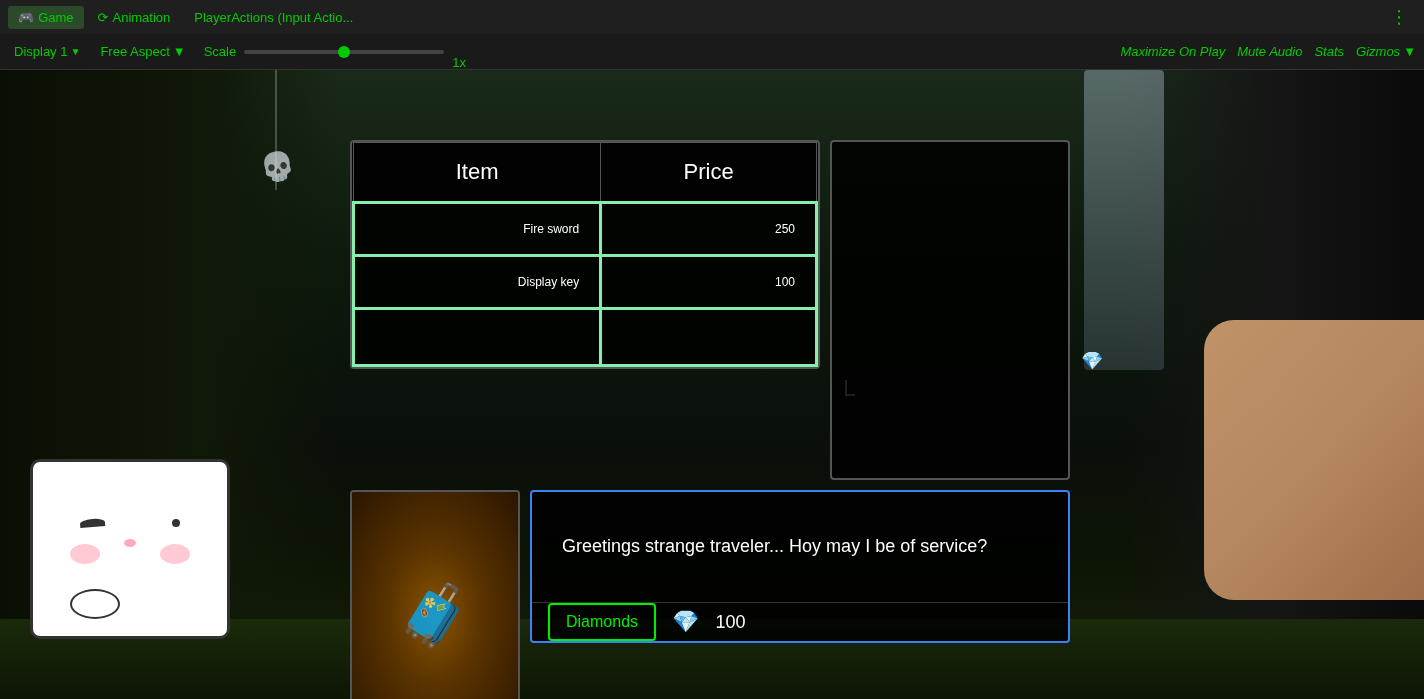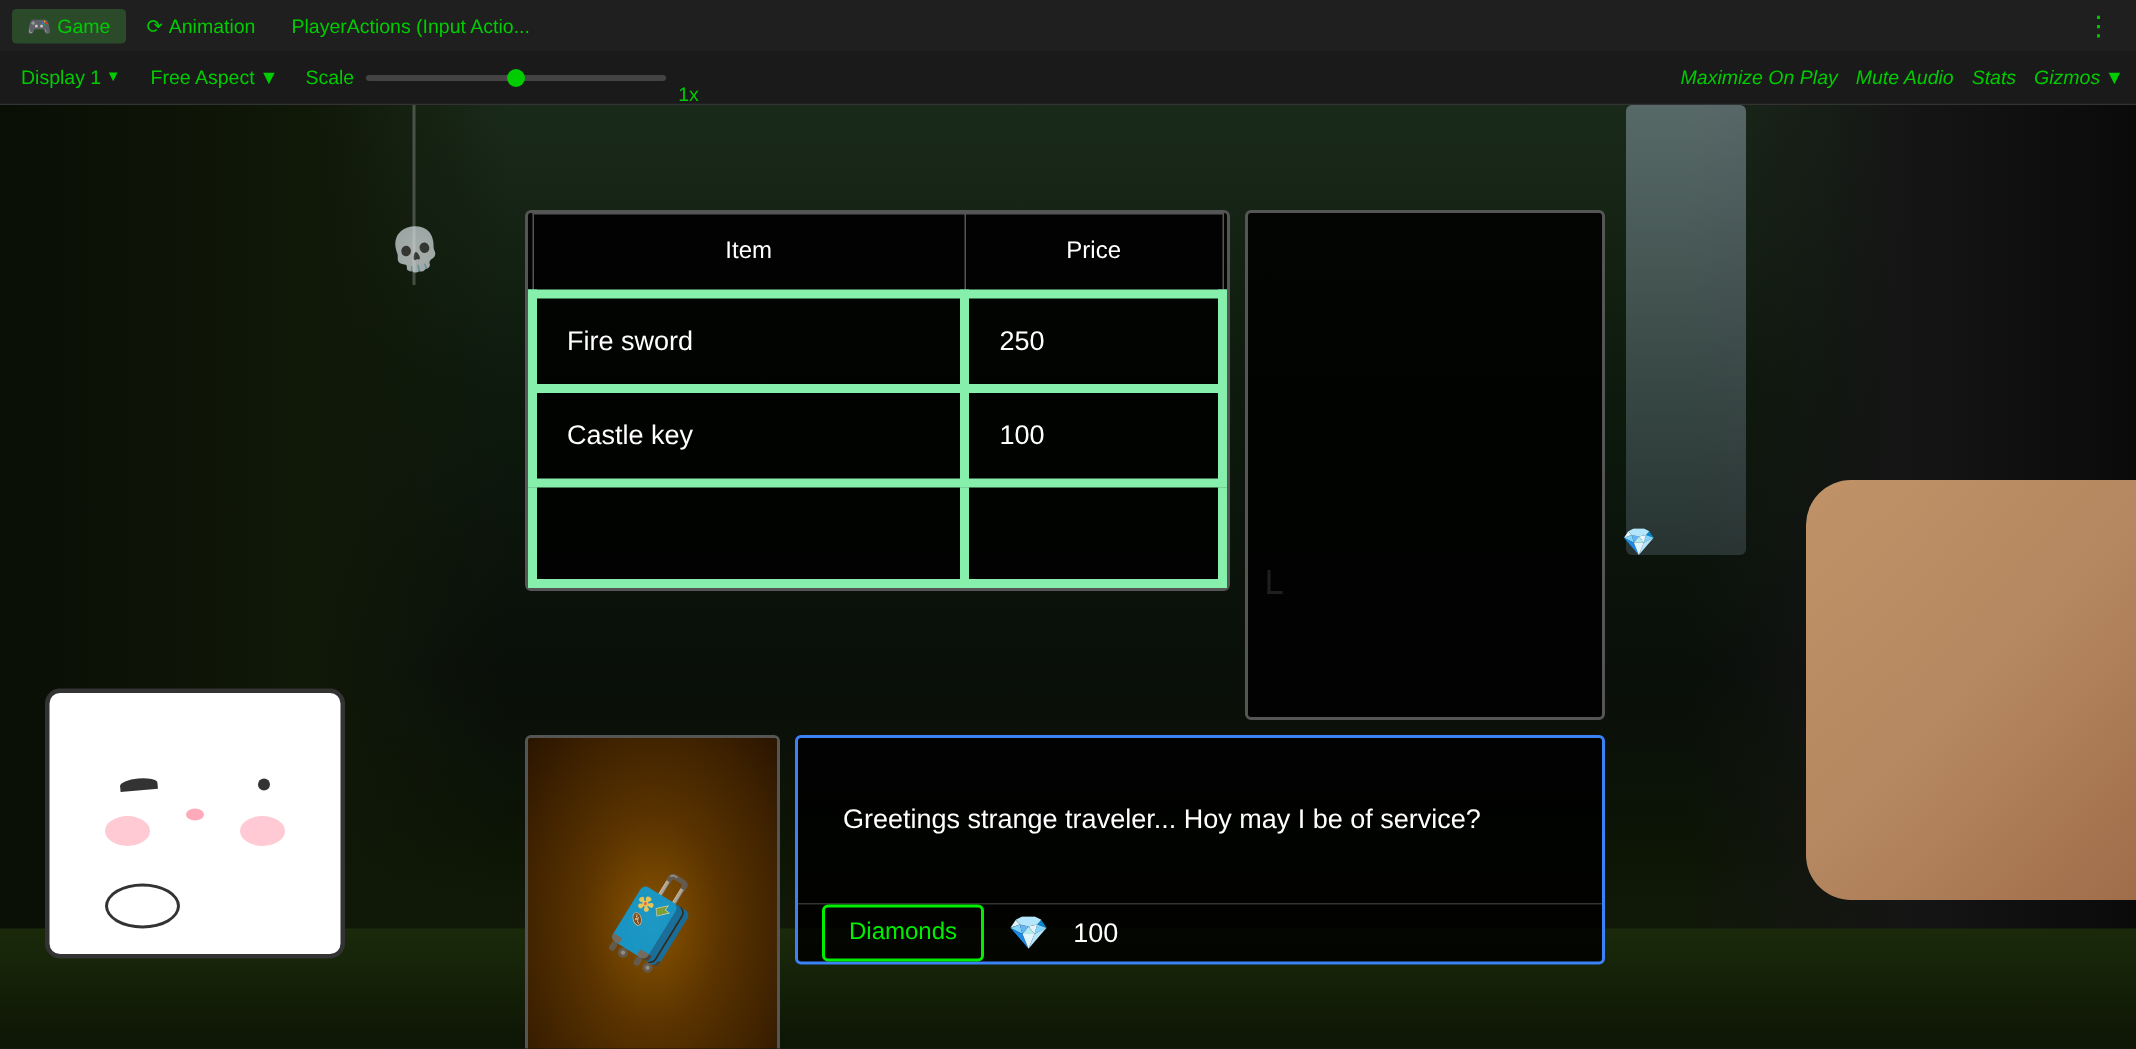--- a/index.html
+++ b/index.html
@@ -323,34 +323,34 @@
       border-radius: 4px;
     }
 
     .shop-table table {
       width: 100%;
       border-collapse: collapse;
     }
 
     .shop-table th {
       color: white;
-      font-size: 16px;
+      font-size: 22px;
       font-weight: normal;
       padding: 16px 20px;
       border: 1px solid #555;
       text-align: center;
       background: rgba(0,0,0,0.5);
     }
 
     .shop-table td {
       color: white;
-      font-size: 18px;
+      font-size: 12px;
       padding: 18px 20px;
-      border: 6px solid #86efac;
-      text-align: left;
+      border: 3px solid #86efac;
+      text-align: right;
     }
 
     .shop-table tr:last-child td {
       padding: 20px;
       height: 50px;
     }
 
     
     .preview-panel {
       position: absolute;
@@ -573,21 +573,21 @@
           <th>Item</th>
           <th>Price</th>
         </tr>
       </thead>
       <tbody>
         <tr>
           <td>Fire sword</td>
           <td>250</td>
         </tr>
         <tr>
-          <td>Castle key</td>
+          <td>Display key</td>
           <td>100</td>
         </tr>
         <tr>
           <td>&nbsp;</td>
           <td>&nbsp;</td>
         </tr>
       </tbody>
     </table>
   </div>
 

